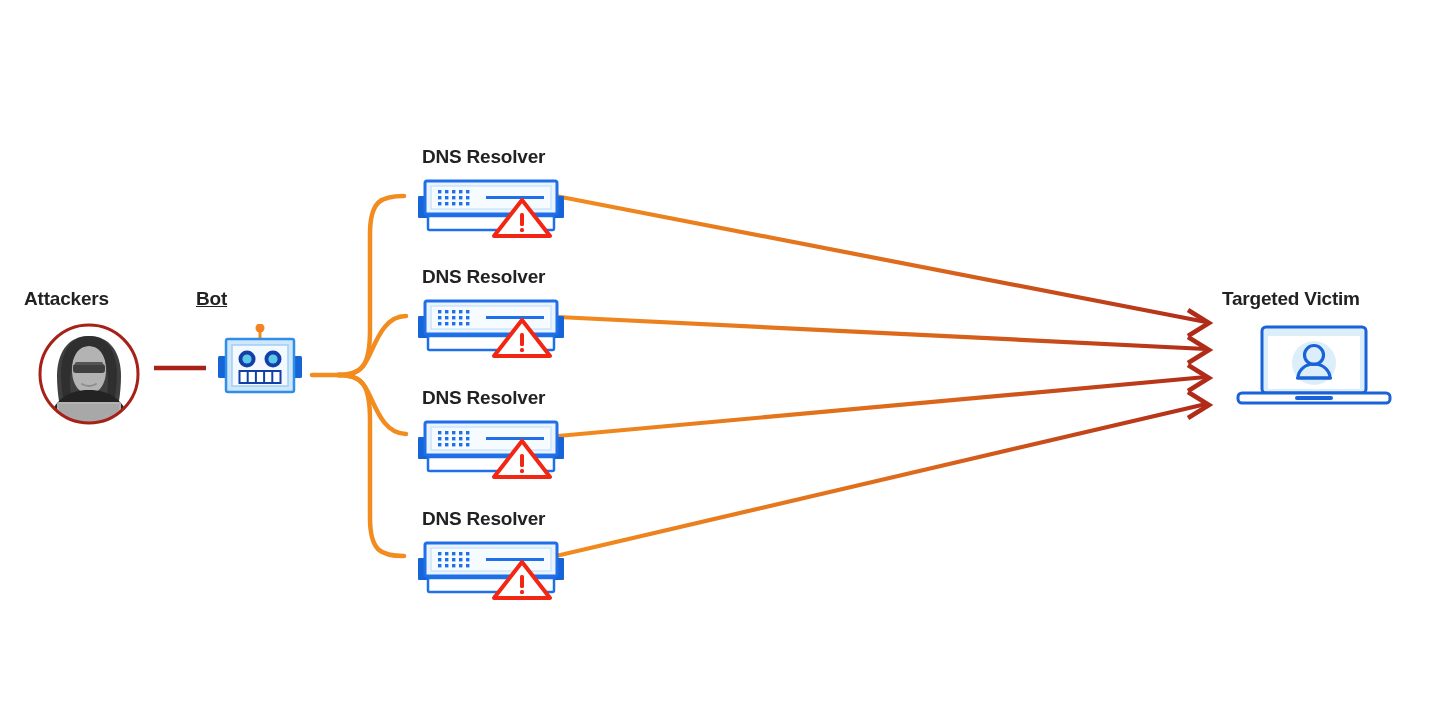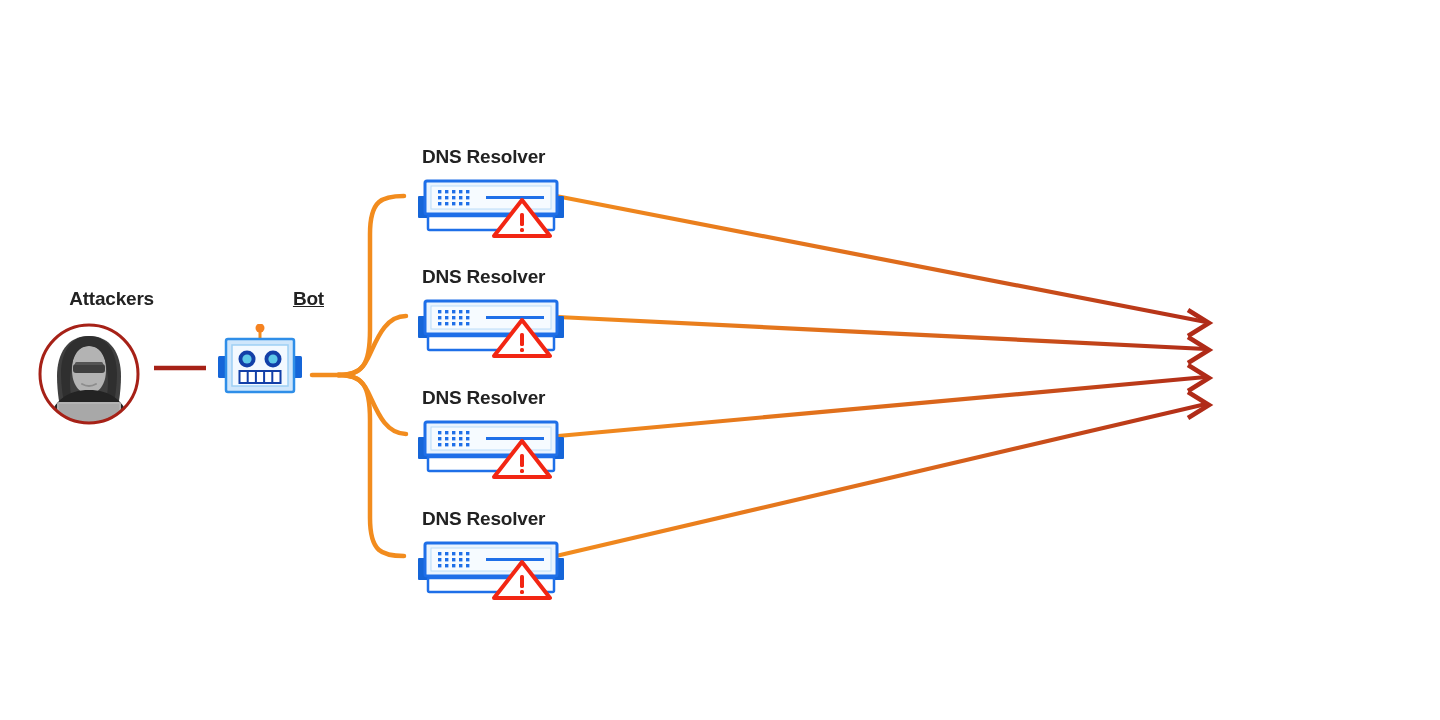--- a/index.html
+++ b/index.html
@@ -24,21 +24,21 @@
     top: 0;
     width: 1440px;
     height: 720px;
   }
   .node {
     position: absolute;
   }
   .node-label {
     position: absolute;
     width: 100%;
-    text-align: right;
+    text-align: left;
     font-family: "Liberation Sans", sans-serif;
     font-weight: bold;
     color: #222222;
     white-space: nowrap;
     letter-spacing: -0.2px;
   }
   
   #attackers-node {
     left: 24px;
     top: 288px;
@@ -347,14 +347,33 @@
       </g>
       <line x1="70" y1="23.5" x2="128" y2="23.5" stroke="#1e6fe8" stroke-width="3"></line>
       <g>
         <path d="M106 26 L134 62 L78 62 Z" fill="#ffffff" stroke="#f22613" stroke-width="4" stroke-linejoin="round"></path>
         <rect x="104" y="39" width="4" height="13" rx="1.6" fill="#f22613"></rect>
         <rect x="104" y="54" width="4" height="4" rx="1.6" fill="#f22613"></rect>
       </g>
     </svg>
   </div>
 
+  <div class="node" id="victim-node">
+    <div class="node-label">Targeted Victim</div>
+    <svg id="victim-icon" viewBox="0 0 158 82">
+
+      <rect x="27" y="2" width="104" height="66" rx="4" fill="#ddeefb" stroke="#1a62d8" stroke-width="3"></rect>
+
+      <rect x="33" y="11" width="92" height="53" fill="#ffffff"></rect>
+
+      <circle cx="79" cy="38" r="22" fill="#ddeefb"></circle>
+
+      <circle cx="79" cy="30" r="9.5" fill="none" stroke="#1a62d8" stroke-width="3.2"></circle>
+
+      <path d="M63 53 A16 14 0 0 1 95 53 Z" fill="none" stroke="#1a62d8" stroke-width="3.2" stroke-linejoin="round"></path>
+      <line x1="62.5" y1="53" x2="95.5" y2="53" stroke="#1a62d8" stroke-width="3.2" stroke-linecap="round"></line>
+
+      <rect x="3" y="68" width="152" height="10" rx="4" fill="#ffffff" stroke="#1a62d8" stroke-width="3"></rect>
+      <line x1="62" y1="73" x2="96" y2="73" stroke="#1a62d8" stroke-width="4" stroke-linecap="round"></line>
+    </svg>
+  </div>
 
 </div>
 
 </body></html>

